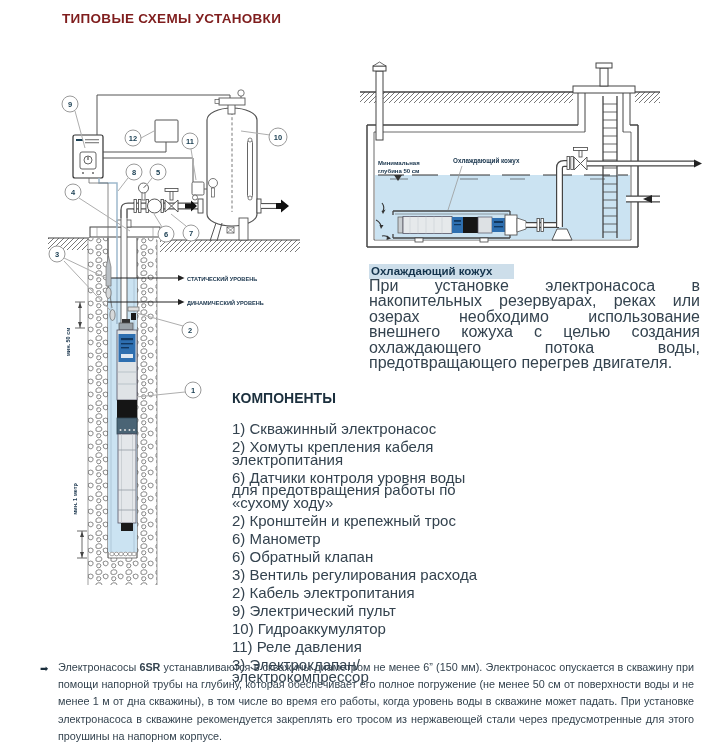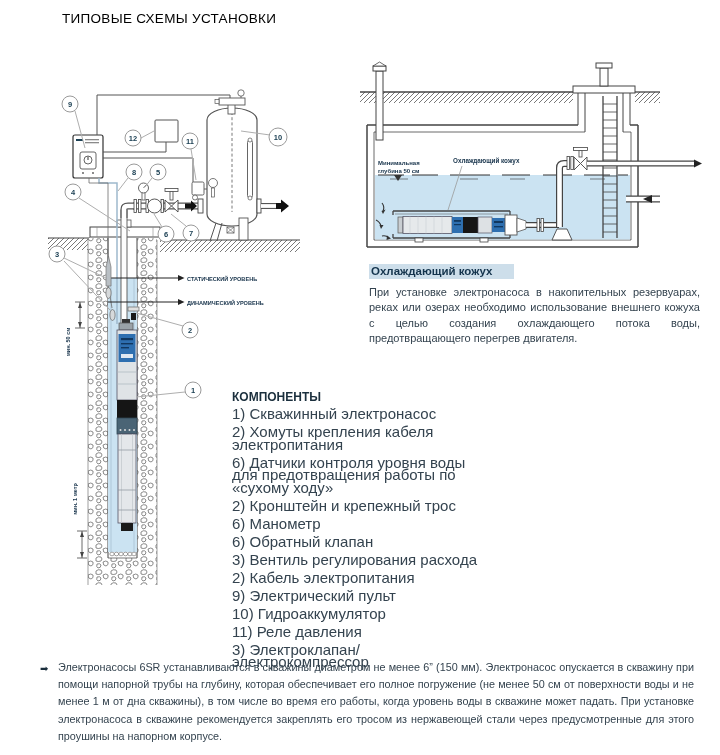--- a/index.html
+++ b/index.html
@@ -1,34 +1,34 @@
 <!DOCTYPE html>
 <html><head>
 <meta charset="utf-8">
 <style>
   html,body{margin:0;padding:0;background:#fff}
   #page{position:relative;width:720px;height:755px;background:#fff;overflow:hidden;
         font-family:"Liberation Sans",sans-serif;color:#34434f}
-  .title{position:absolute;left:62px;top:11px;font-size:13.5px;font-weight:normal;
-         color:#000000;letter-spacing:.3px}
+  .title{position:absolute;left:62px;top:11px;font-size:13.5px;font-weight:bold;
+         color:#7f1d1d;letter-spacing:.3px}
   svg{position:absolute;overflow:visible}
   #well-svg{left:35px;top:62px}
   #tank-svg{left:360px;top:62px}
   .cool-head{position:absolute;left:369px;top:264px;background:#cddeea;color:#13334c;
              font-weight:bold;font-size:11.5px;padding:1px 22px 2px 2px}
-  .cool-body{position:absolute;left:369px;top:285px;width:331px;font-size:11px;
+  .cool-body{position:absolute;left:369px;top:278px;width:331px;font-size:16px;
              line-height:15.4px;text-align:justify}
   .comp{position:absolute;left:232px;top:390px;width:256px}
-  .comp h2{font-size:12px;color:#1b2f3d;margin:0 0 4px;font-weight:bold}
+  .comp h2{font-size:14px;color:#1b2f3d;margin:0 0 17px;font-weight:bold}
   .comp .item{font-size:15px;line-height:12.6px;margin-bottom:5.4px}
   .footnote{position:absolute;left:40px;top:659px;width:654px;display:flex;
             font-size:10.8px;line-height:17.2px}
   .footnote .marker{width:18px;flex:none;font-size:10px;color:#1b2f3d;padding-top:1px}
   .footnote p{margin:0;text-align:justify}
-  .footnote .model{font-weight:normal}
+  .footnote .model{font-weight:bold}
   text{font-family:"Liberation Sans",sans-serif}
   .lbl{font-weight:bold;fill:#16324a}
   .num{font-weight:bold;fill:#1c4054;font-size:7.5px;text-anchor:middle}
   .ldr{stroke:#aeaeae;stroke-width:1;fill:none}
   .co{fill:#fff;stroke:#9a9a9a;stroke-width:1}
 </style>
 </head>
 <body>
 
 <div id="page">

